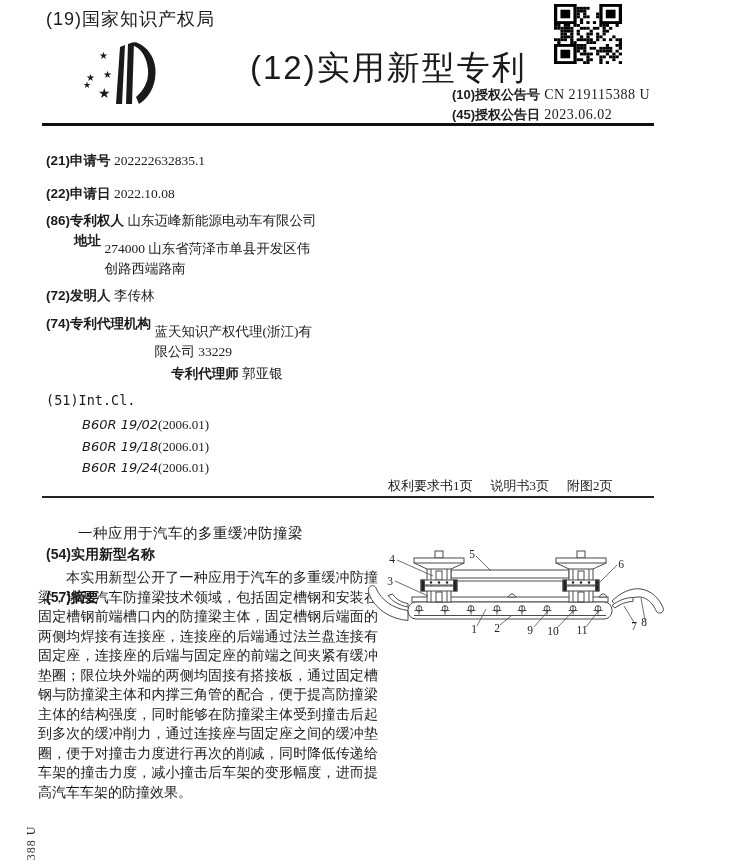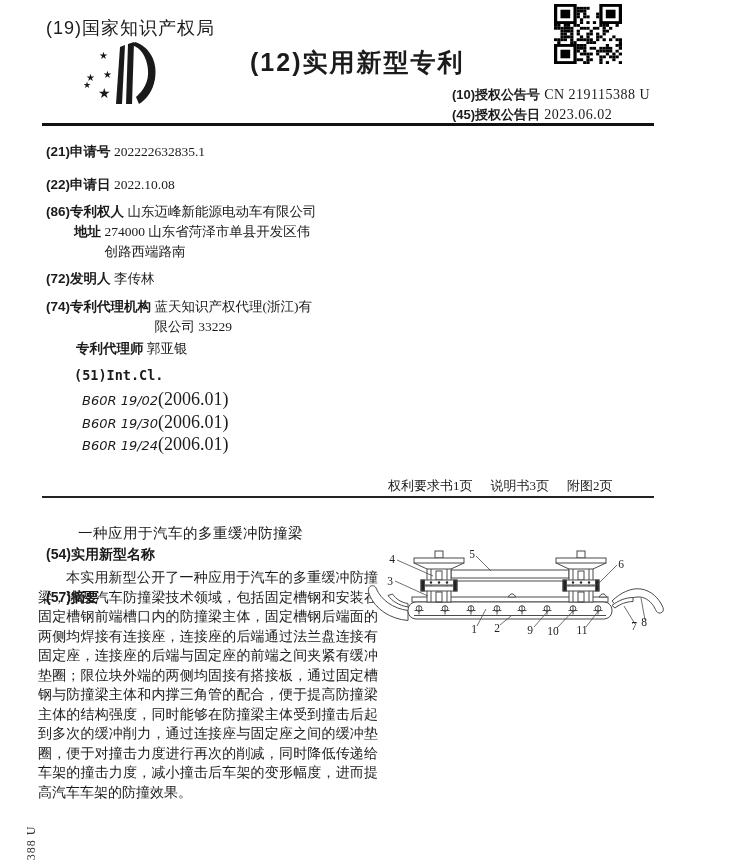--- a/index.html
+++ b/index.html
@@ -4,43 +4,43 @@
 <style>
   html,body{margin:0;padding:0;}
   body{
     width:730px;height:868px;background:#ffffff;position:relative;overflow:hidden;
     font-family:"Liberation Serif","DejaVu Serif",serif;color:#1b1b1b;
   }
   .abs{position:absolute;}
   .hei{font-family:"Liberation Sans","DejaVu Sans",sans-serif;}
   .b{font-weight:bold;margin-top:44px;}
   
-  .office{left:46px;top:16px;font-size:18px;letter-spacing:1px;}
-  .doc-type{left:250px;top:46px;font-size:25px;font-weight:bold;letter-spacing:2px;}
+  .office{left:46px;top:7px;font-size:18px;letter-spacing:1px;}
+  .doc-type{left:250px;top:46px;font-size:33px;font-weight:normal;letter-spacing:2px;}
   .logo{left:82px;top:38px;}
   .qr{left:554px;top:4px;}
   .pubblock{left:452px;top:84px;line-height:19px;white-space:nowrap;}
   .pubblock .lbl{font-family:"Liberation Sans","DejaVu Sans",sans-serif;font-weight:bold;font-size:13px;}
   .pubblock .val{font-size:14px;letter-spacing:.5px;}
   .divider1{left:42px;top:123px;width:612px;height:2.5px;background:#111;}
   .divider2{left:42px;top:496px;width:612px;height:1.5px;background:#222;}
   
   .fields{left:46px;top:133px;width:332px;font-size:13.5px;}
   .fields .row{line-height:17px;}
   .fields .lbl{font-family:"Liberation Sans","DejaVu Sans",sans-serif;font-weight:bold;}
-  .mt7{margin-top:10px;}.mt12{margin-top:16px;}.mt10{margin-top:10px;}
-  .mt8{margin-top:8px;}.mt3{margin-top:3px;}.mt2{margin-top:2px;}.mt5{margin-top:5px;}
+  .mt7{margin-top:19px;}.mt12{margin-top:16px;}.mt10{margin-top:10px;}
+  .mt8{margin-top:8px;}.mt3{margin-top:3px;text-align:center;}.mt2{margin-top:2px;}.mt5{margin-top:5px;}
   .sub{padding-left:28px;line-height:20px;}
-  .wrapval{display:inline-block;vertical-align:top;}
+  .wrapval{display:inline-block;vertical-align:top;margin-top:8px;}
   .addrv{width:218px;}
   .agencyv{width:168px;}
   .agent{padding-left:30px;line-height:17px;}
   .codes{padding-left:36px;line-height:21.7px;}
   .code{font-family:"DejaVu Sans",sans-serif;font-style:italic;font-size:13px;}
-  .codev{font-size:18px;}
+  .codev{font-size:13px;}
   
   .pages-info{left:388px;top:477px;font-size:13px;}
   .pages-info span{margin-right:18px;}
   .s54{left:46px;top:502px;font-size:14px;}
   .title54{left:78px;top:524px;font-size:14.5px;letter-spacing:.5px;}
   .s57{left:46px;top:545px;font-size:14px;}
   .abstract{left:38px;top:568px;width:340px;font-size:14px;line-height:19.55px;
     text-align:justify;text-indent:2em;}
   .figure{left:366px;top:546px;}
   .spine{left:8px;top:836px;width:46px;height:14px;font-size:12px;color:#333;
@@ -254,25 +254,25 @@
   </div>
   <div class="row mt10" style="line-height:20px;">
     <span class="lbl">(74)专利代理机构</span>
     <span class="wrapval agencyv">蓝天知识产权代理(浙江)有限公司 33229</span>
   </div>
   <div class="agent mt3">
     <span class="lbl">专利代理师</span>
     <span>郭亚银</span>
   </div>
   <div class="row mt10">
-    <span class="lbl" style="font-family:'DejaVu Sans Mono',monospace;font-weight:bold;margin-left:28px;">(51)Int.Cl.</span>
+    <span class="lbl" style="font-family:'DejaVu Sans Mono',monospace;font-weight:normal;">(51)Int.Cl.</span>
   </div>
   <div class="codes mt5">
     <div><span class="code">B60R 19/02</span><span class="codev">(2006.01)</span></div>
-    <div><span class="code">B60R 19/30</span><span class="codev">(2006.01)</span></div>
+    <div><span class="code">B60R 19/18</span><span class="codev">(2006.01)</span></div>
     <div><span class="code">B60R 19/24</span><span class="codev">(2006.01)</span></div>
   </div>
 </div>
 
 <div class="abs pages-info">
   <span>权利要求书1页</span><span>说明书3页</span><span>附图2页</span>
 </div>
 
 <div class="abs divider2"></div>
 

